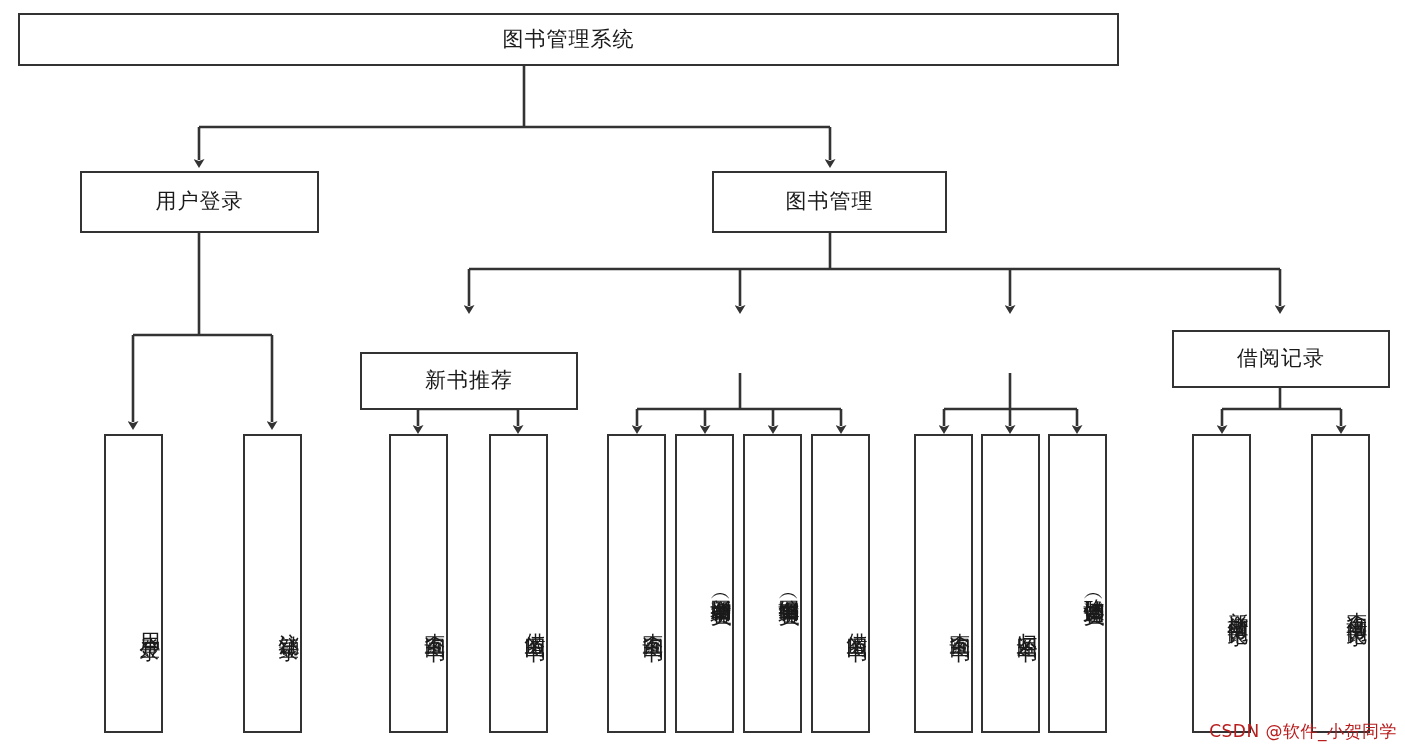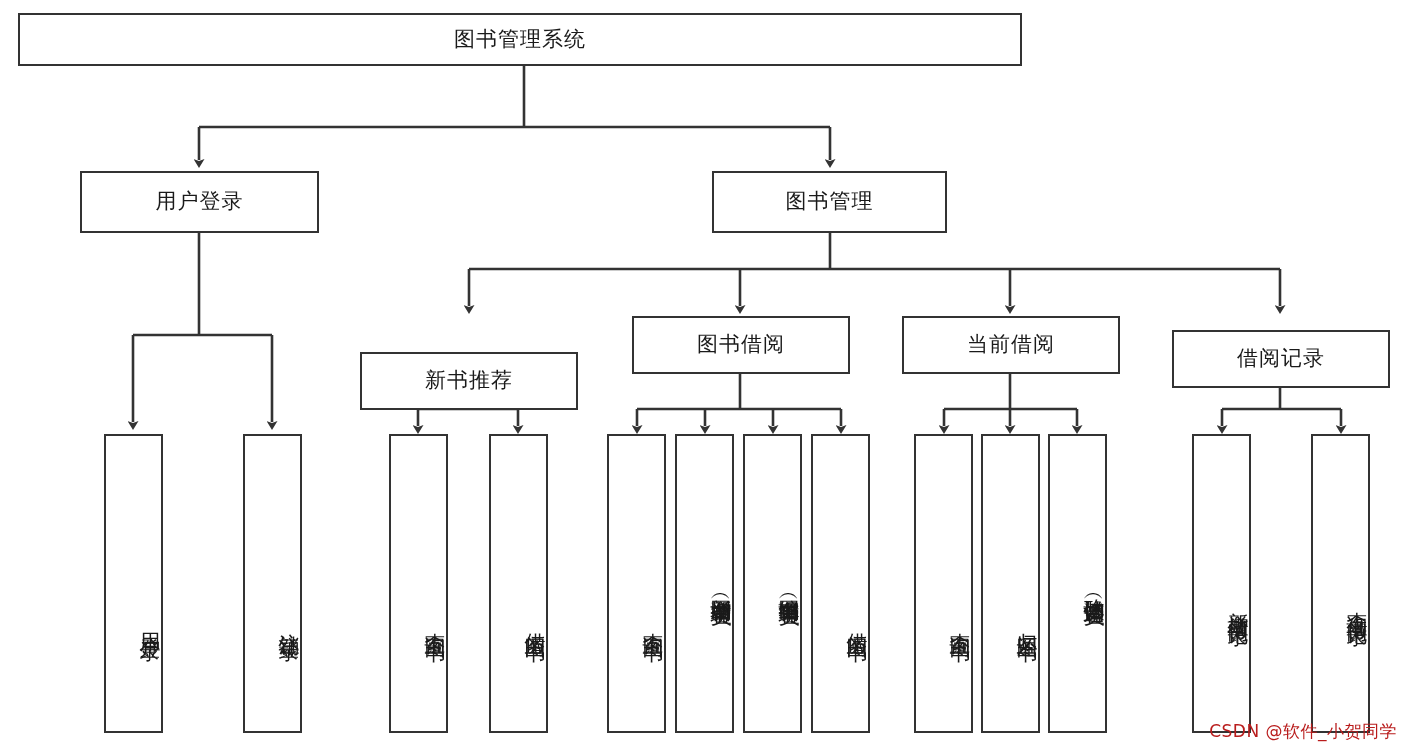--- a/index.html
+++ b/index.html
@@ -122,39 +122,33 @@
       <path d="M1077,409 L1077,426" marker-end="url(#arrow)"></path>
     </g>
     <g fill="none" stroke="#333333" stroke-width="2.6">
       <path d="M1280,373 L1280,409"></path>
       <path d="M1222,409 L1341,409"></path>
       <path d="M1222,409 L1222,426" marker-end="url(#arrow)"></path>
       <path d="M1341,409 L1341,426" marker-end="url(#arrow)"></path>
     </g>
   </svg>
 
-  <div class="node node-h" style="left:18px; top:13px; width:1004px; height:53px;">
+  <div class="node node-h" style="left:18px; top:13px; width:1101px; height:53px;">
     <span class="label-inner">图书管理系统</span>
   </div>
 
   <div class="node node-h" style="left:80px; top:171px; width:239px; height:62px;">
     <span class="label-inner">用户登录</span>
   </div>
   <div class="node node-h" style="left:712px; top:171px; width:235px; height:62px;">
     <span class="label-inner">图书管理</span>
   </div>
 
   <div class="node node-h" style="left:360px; top:316px; width:218px; height:58px;margin-top:36px;">
     <span class="label-inner">新书推荐</span>
-  </div>
-  <div class="node node-h" style="left:632px; top:316px; width:218px; height:58px;">
-    <span class="label-inner">图书借阅</span>
-  </div>
-  <div class="node node-h" style="left:902px; top:316px; width:218px; height:58px;">
-    <span class="label-inner">当前借阅</span>
   </div>
   <div class="node node-h" style="left:1172px; top:316px; width:218px; height:58px;margin-top:14px;">
     <span class="label-inner">借阅记录</span>
   </div>
 
   <div class="node node-v" style="left:104px; top:434px; width:59px; height:299px; padding-top:76px;">
     <span class="label-inner">用户登录</span>
   </div>
   <div class="node node-v" style="left:243px; top:434px; width:59px; height:299px; padding-top:76px;">
     <span class="label-inner">注销登录</span>

